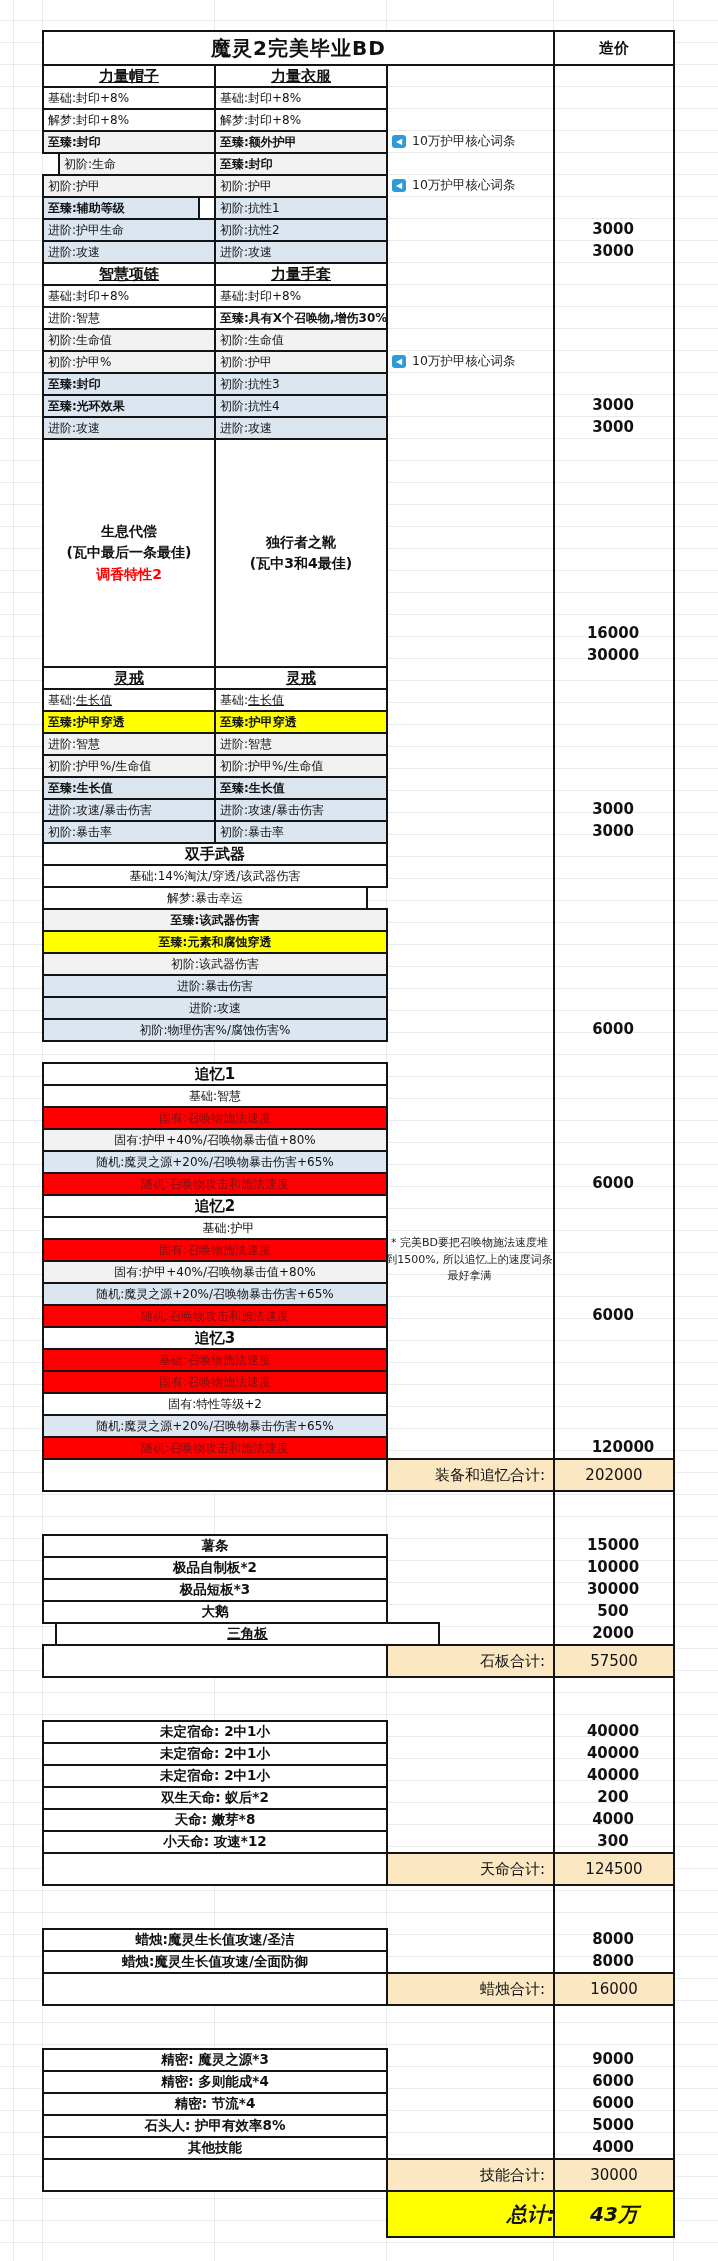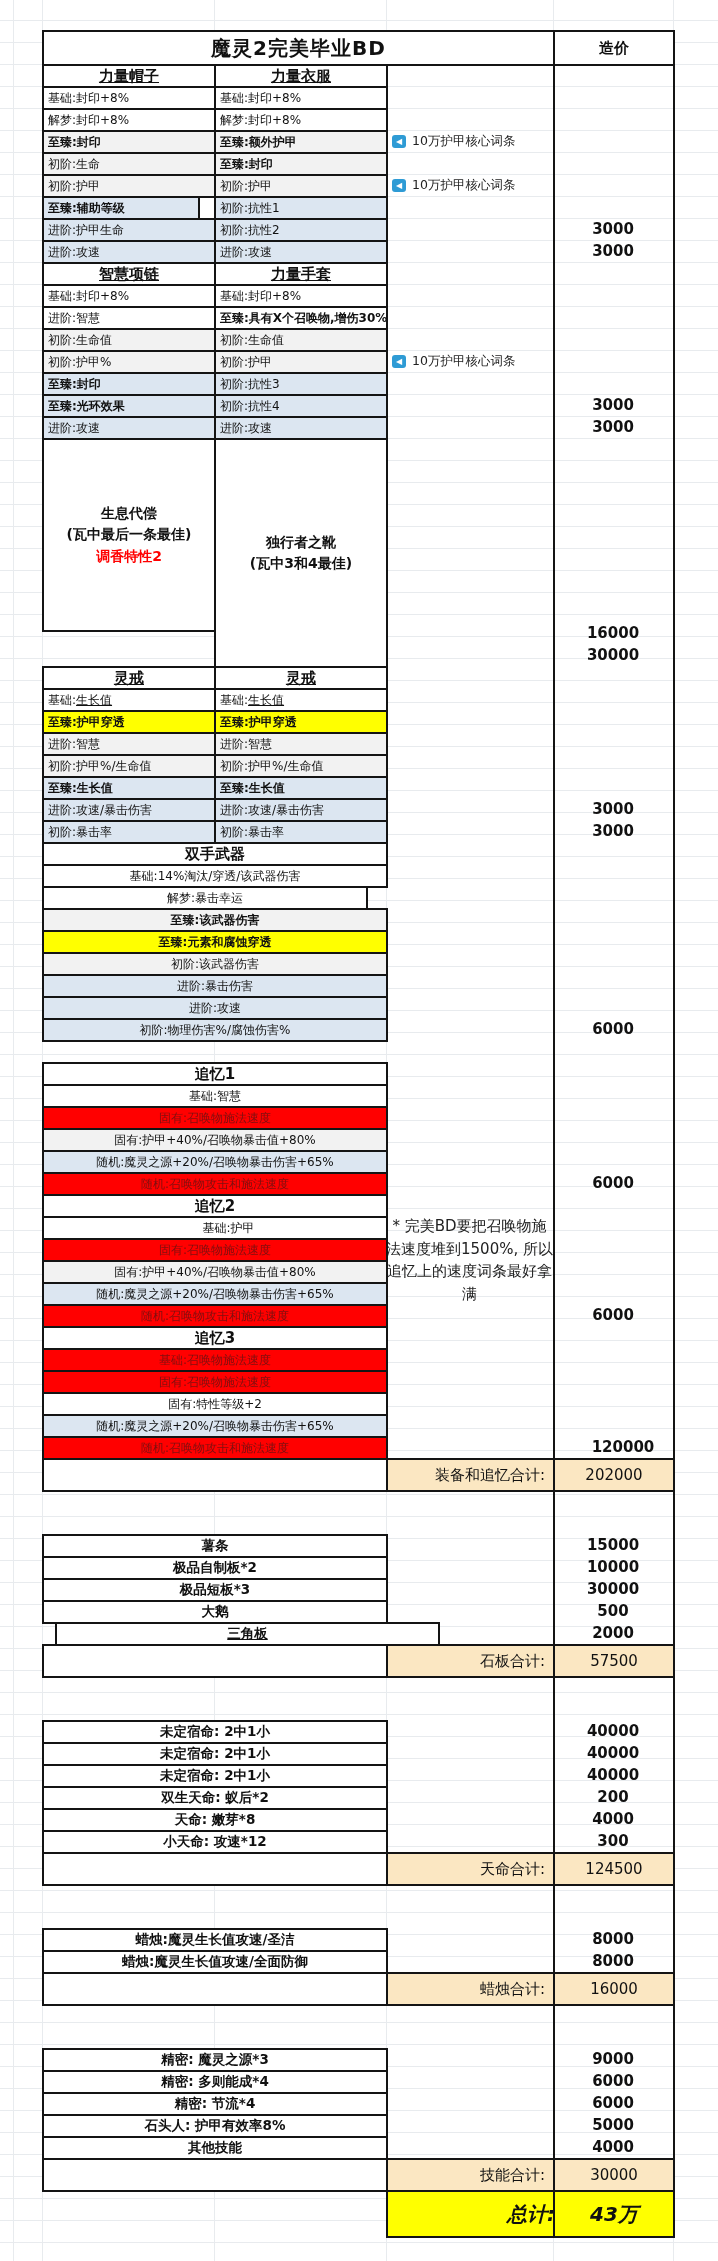--- a/index.html
+++ b/index.html
@@ -20,21 +20,21 @@
   .head{font-size:15px;font-weight:bold;justify-content:center;text-decoration:underline;}
   .head1{font-size:15px;font-weight:bold;justify-content:center;}
   .c2{font-size:12px;padding-left:4px;white-space:nowrap;}
   .c1{font-size:12px;justify-content:center;text-align:center;white-space:nowrap;}
   .big1{font-size:13.5px;font-weight:bold;}
   .redtext{color:#7f0f0f;}
   .cost{font-size:15px;font-weight:bold;justify-content:center;}
   .note{font-size:12.5px;padding-left:6px;color:#222;white-space:nowrap;}
   .noteicon{width:14px;height:13px;border-radius:3px;color:#fff;font-size:8px;line-height:13px;
             display:inline-flex;align-items:center;justify-content:center;margin-right:6px;flex:0 0 auto;}
-  .sidenote{font-size:15px;text-align:center;justify-content:center;line-height:1.5;color:#222;}
+  .sidenote{font-size:11px;text-align:center;justify-content:center;line-height:1.5;color:#222;}
   .totlabel{font-size:15px;justify-content:flex-end;padding-right:8px;}
   .totval{font-size:15px;justify-content:center;}
   .emptycell{background:#fff;}
   .bigcell{flex-direction:column;justify-content:center;font-weight:bold;font-size:14px;
            text-align:center;line-height:1.1;}
   .bigcell div{margin:3px 0;}
   .bigcosts{flex-direction:column;justify-content:flex-end;align-items:stretch;}
   .cost2{height:22px;display:flex;align-items:center;justify-content:center;
          font-size:15px;font-weight:bold;}
   .grand{font-weight:bold;font-style:italic;font-size:20px;}
@@ -56,21 +56,21 @@
       <div class="bcell costhead" style="left: 511px; top: 0px; width: 122px; height: 36px;">造价</div>
       <div class="bcell head" style="left: 0px; top: 34px; width: 174px; height: 24px;">力量帽子</div>
       <div class="bcell head" style="left: 172px; top: 34px; width: 174px; height: 24px;">力量衣服</div>
       <div class="bcell c2" style="left: 0px; top: 56px; width: 174px; height: 24px; background: rgb(255, 255, 255);">基础:封印+8%</div>
       <div class="bcell c2" style="left: 172px; top: 56px; width: 174px; height: 24px; background: rgb(255, 255, 255);">基础:封印+8%</div>
       <div class="bcell c2" style="left: 0px; top: 78px; width: 174px; height: 24px; background: rgb(255, 255, 255);">解梦:封印+8%</div>
       <div class="bcell c2" style="left: 172px; top: 78px; width: 174px; height: 24px; background: rgb(255, 255, 255);">解梦:封印+8%</div>
       <div class="bcell c2" style="left: 0px; top: 100px; width: 174px; height: 24px; background: rgb(242, 242, 242); font-weight: bold;">至臻:封印</div>
       <div class="bcell c2" style="left: 172px; top: 100px; width: 174px; height: 24px; background: rgb(242, 242, 242); font-weight: bold;">至臻:额外护甲</div>
       <div class="ncell note" style="left: 344px; top: 100px; width: 167px; height: 22px;"><span class="noteicon" style="background:#2e9bd5">◀</span>10万护甲核心词条</div>
-      <div class="bcell c2" style="left: 0px; top: 122px; width: 192px; height: 24px; background: rgb(242, 242, 242);">初阶:生命</div>
+      <div class="bcell c2" style="left: 16px; top: 122px; width: 192px; height: 24px; background: rgb(242, 242, 242);">初阶:生命</div>
       <div class="bcell c2" style="left: 172px; top: 122px; width: 174px; height: 24px; background: rgb(242, 242, 242); font-weight: bold;">至臻:封印</div>
       <div class="bcell c2" style="left: 0px; top: 144px; width: 174px; height: 24px; background: rgb(242, 242, 242);">初阶:护甲</div>
       <div class="bcell c2" style="left: 172px; top: 144px; width: 174px; height: 24px; background: rgb(242, 242, 242);">初阶:护甲</div>
       <div class="ncell note" style="left: 344px; top: 144px; width: 167px; height: 22px;"><span class="noteicon" style="background:#2e9bd5">◀</span>10万护甲核心词条</div>
       <div class="bcell c2" style="left: 0px; top: 166px; width: 158px; height: 24px; background: rgb(220, 230, 241); font-weight: bold;">至臻:辅助等级</div>
       <div class="bcell c2" style="left: 172px; top: 166px; width: 174px; height: 24px; background: rgb(220, 230, 241);">初阶:抗性1</div>
       <div class="bcell c2" style="left: 0px; top: 188px; width: 174px; height: 24px; background: rgb(220, 230, 241);">进阶:护甲生命</div>
       <div class="bcell c2" style="left: 172px; top: 188px; width: 174px; height: 24px; background: rgb(220, 230, 241);">初阶:抗性2</div>
       <div class="ncell cost" style="left: 511px; top: 188px; width: 120px; height: 22px;">3000</div>
       <div class="bcell c2" style="left: 0px; top: 210px; width: 174px; height: 24px; background: rgb(220, 230, 241);">进阶:攻速</div>
@@ -88,21 +88,21 @@
       <div class="bcell c2" style="left: 172px; top: 320px; width: 174px; height: 24px; background: rgb(242, 242, 242);">初阶:护甲</div>
       <div class="ncell note" style="left: 344px; top: 320px; width: 167px; height: 22px;"><span class="noteicon" style="background:#2e9bd5">◀</span>10万护甲核心词条</div>
       <div class="bcell c2" style="left: 0px; top: 342px; width: 174px; height: 24px; background: rgb(220, 230, 241); font-weight: bold;">至臻:封印</div>
       <div class="bcell c2" style="left: 172px; top: 342px; width: 174px; height: 24px; background: rgb(220, 230, 241);">初阶:抗性3</div>
       <div class="bcell c2" style="left: 0px; top: 364px; width: 174px; height: 24px; background: rgb(220, 230, 241); font-weight: bold;">至臻:光环效果</div>
       <div class="bcell c2" style="left: 172px; top: 364px; width: 174px; height: 24px; background: rgb(220, 230, 241);">初阶:抗性4</div>
       <div class="ncell cost" style="left: 511px; top: 364px; width: 120px; height: 22px;">3000</div>
       <div class="bcell c2" style="left: 0px; top: 386px; width: 174px; height: 24px; background: rgb(220, 230, 241);">进阶:攻速</div>
       <div class="bcell c2" style="left: 172px; top: 386px; width: 174px; height: 24px; background: rgb(220, 230, 241);">进阶:攻速</div>
       <div class="ncell cost" style="left: 511px; top: 386px; width: 120px; height: 22px;">3000</div>
-      <div class="bcell bigcell" style="left: 0px; top: 408px; width: 174px; height: 194px;">
+      <div class="bcell bigcell" style="left: 0px; top: 408px; width: 174px; height: 230px;">
         <div>生息代偿</div>
         <div>(瓦中最后一条最佳)</div>
         <div style="color: rgb(255, 0, 0);">调香特性2</div>
       </div>
       <div class="bcell bigcell" style="left: 172px; top: 408px; width: 174px; height: 230px;">
         <div>独行者之靴</div>
         <div>(瓦中3和4最佳)</div>
       </div>
       <div class="ncell bigcosts" style="left: 511px; top: 408px; width: 120px; height: 228px;">
         <div class="cost2">16000</div>

